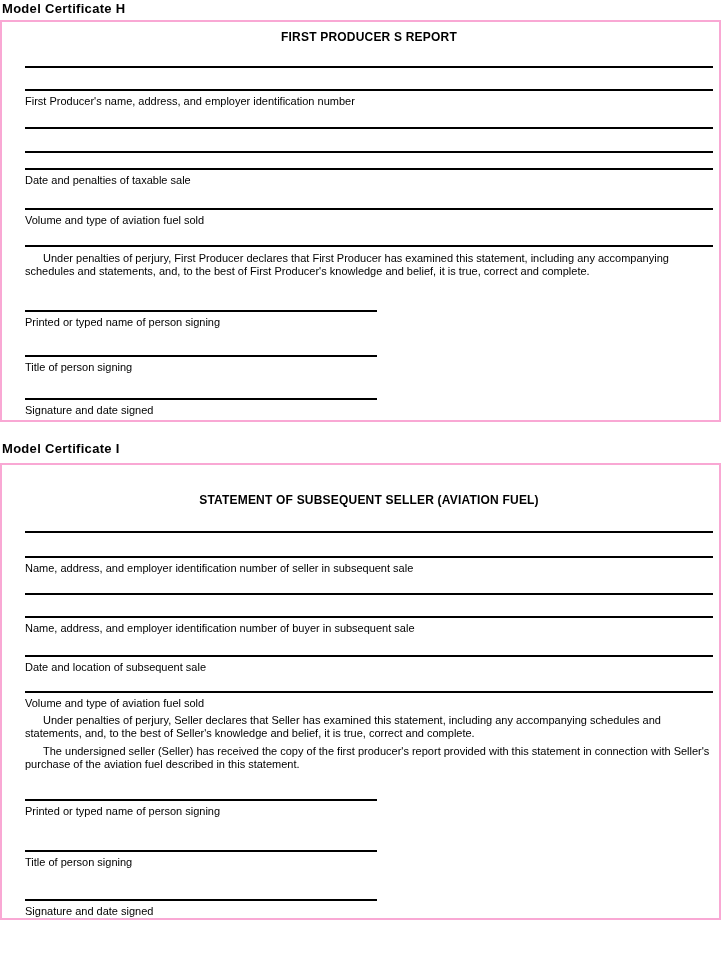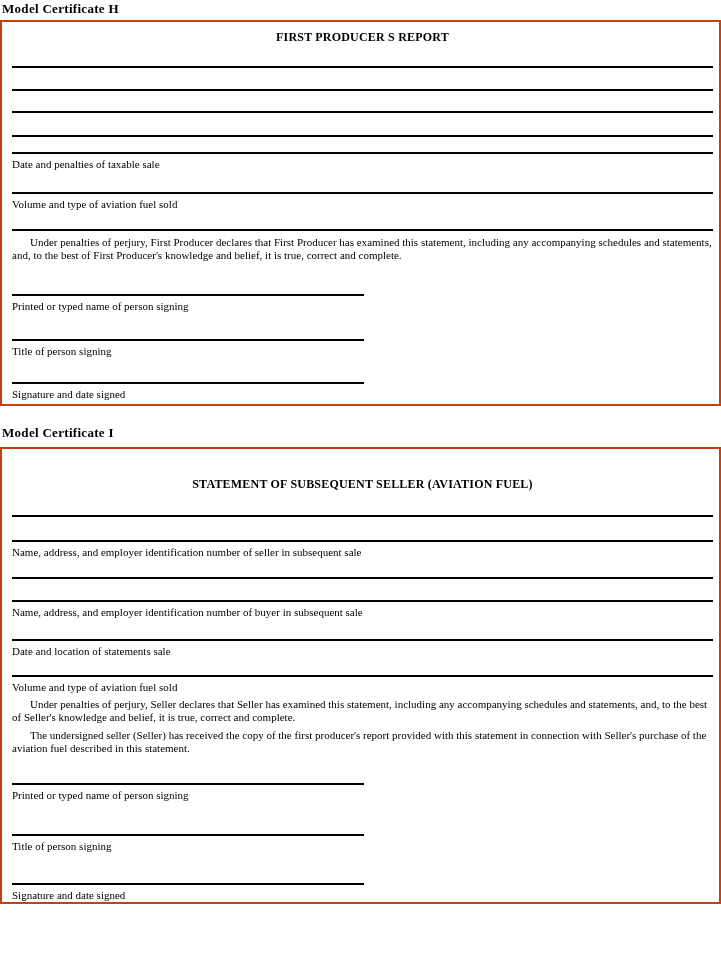--- a/index.html
+++ b/index.html
@@ -4,36 +4,36 @@
 <style>
   html, body { margin: 0; padding: 0; background: #ffffff; }
   .page {
     position: relative;
     width: 721px;
     height: 963px;
     box-sizing: border-box;
     padding-top: 2px;
     background: #ffffff;
     color: #000000;
-    font-family: Liberation Serif, serif;
+    font-family: Liberation Sans, sans-serif;
     overflow: hidden;
   }
   .cert-heading {
     font-size: 13px;
     font-weight: bold;
     line-height: 14px;
     margin: 0 0 0 2px;
     letter-spacing: 0.3px;
   }
   .cert-heading.second { margin-top: 20px; }
   .cert-box {
-    border: 2px solid #c2410c;
+    border: 2px solid #f9a8d4;
     margin-top: 4px;
     box-sizing: border-box;
-    padding: 0 6px 4px 10px;
+    padding: 0 6px 4px 23px;
   }
   .cert-box.second { margin-top: 7px; padding-bottom: 1px; }
   .cert-title {
     text-align: center;
     font-weight: bold;
     font-size: 12px;
     line-height: 14px;
     margin-top: 8px;
     letter-spacing: 0.2px;
   }
@@ -59,20 +59,21 @@
 
 <div class="page">
 
   <h2 class="cert-heading">Model Certificate H</h2>
 
   <div class="cert-box">
     <div class="cert-title">FIRST PRODUCER S REPORT</div>
 
     <div class="rule" style="margin-top:22px"></div>
     <div class="rule" style="margin-top:21px"></div>
+    <div class="flabel">First Producer's name, address, and employer identification number</div>
 
     <div class="rule" style="margin-top:20px"></div>
     <div class="rule" style="margin-top:22px"></div>
 
     <div class="rule" style="margin-top:15px"></div>
     <div class="flabel">Date and penalties of taxable sale</div>
 
     <div class="rule" style="margin-top:22px"></div>
     <div class="flabel">Volume and type of aviation fuel sold</div>
 
@@ -97,21 +98,21 @@
 
     <div class="rule" style="margin-top:24px"></div>
     <div class="rule" style="margin-top:23px"></div>
     <div class="flabel">Name, address, and employer identification number of seller in subsequent sale</div>
 
     <div class="rule" style="margin-top:19px"></div>
     <div class="rule" style="margin-top:21px"></div>
     <div class="flabel">Name, address, and employer identification number of buyer in subsequent sale</div>
 
     <div class="rule" style="margin-top:21px"></div>
-    <div class="flabel">Date and location of statements sale</div>
+    <div class="flabel">Date and location of subsequent sale</div>
 
     <div class="rule" style="margin-top:18px"></div>
     <div class="flabel">Volume and type of aviation fuel sold</div>
 
     <p class="para">Under penalties of perjury, Seller declares that Seller has examined this statement, including any accompanying schedules and statements, and, to the best of Seller's knowledge and belief, it is true, correct and complete.</p>
     <p class="para">The undersigned seller (Seller) has received the copy of the first producer's report provided with this statement in connection with Seller's purchase of the aviation fuel described in this statement.</p>
 
     <div class="rule half" style="margin-top:28px"></div>
     <div class="flabel">Printed or typed name of person signing</div>
 

